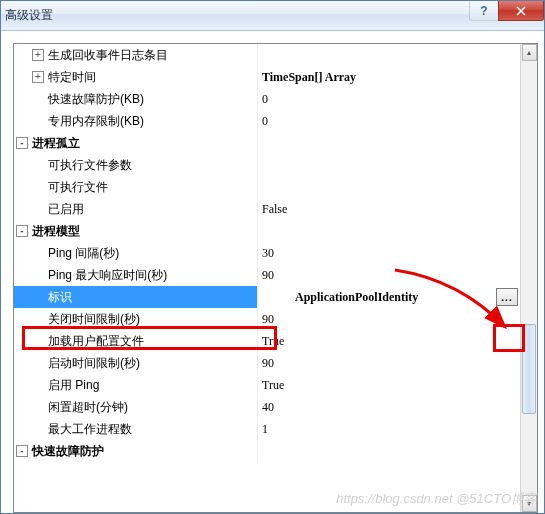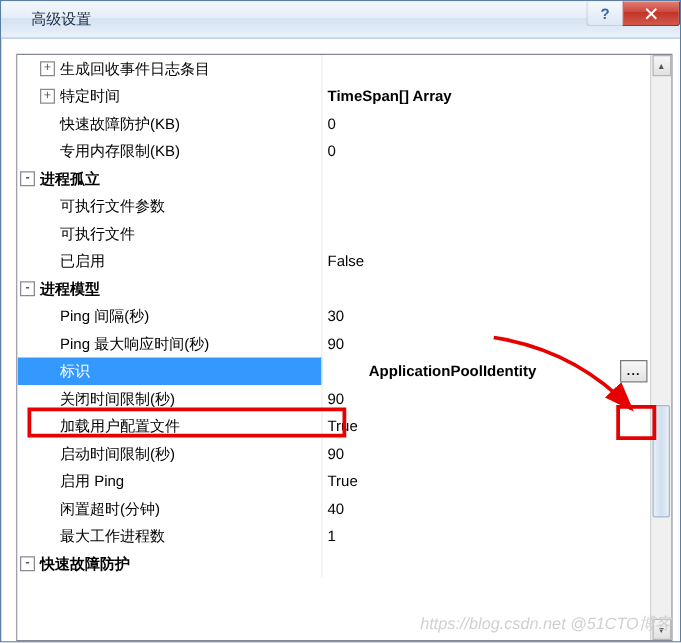--- a/index.html
+++ b/index.html
@@ -1,19 +1,19 @@
 <!DOCTYPE html>
 <html><head>
 <meta charset="utf-8">
 <style>
   * { box-sizing: border-box; margin: 0; padding: 0; }
   body { font-family: "Microsoft YaHei", "SimSun", Tahoma, sans-serif; font-size: 12px; background: #fff; width: 545px; height: 514px; overflow: hidden; position: relative; }
   .window { width: 545px; height: 514px; border: 1px solid #5a7ea3; background: #fff; box-shadow: 0 0 8px rgba(0,0,0,0.3); }
   .titlebar { height: 30px; background: linear-gradient(to bottom, #f3f7fb 0%, #e6eef7 45%, #d5e2f1 46%, #e9f1fb 100%); border-bottom: 1px solid #aac4de; display: flex; align-items: center; position: relative; }
-  .titlebar .title { padding-left: 24px; color: #1a2b44; font-size: 12px; }
+  .titlebar .title { padding-left: 4px; color: #1a2b44; font-size: 12px; }
   .titlebar .buttons { position: absolute; right: 0; top: 0; display: flex; }
   .titlebar .btn { width: 30px; height: 20px; display: flex; align-items: center; justify-content: center; border: 1px solid rgba(0,0,0,0.15); border-top: none; margin-left: -1px; background: linear-gradient(to bottom, #f4f8fc, #dce8f4); }
   .titlebar .btn.help { border-bottom-left-radius: 3px; }
   .titlebar .btn.close { background: linear-gradient(to bottom, #e57c73, #c94b3e 45%, #c23325 46%, #d15a4d 100%); border-color: #9a3228; width: 46px; border-bottom-right-radius: 3px; }
   .titlebar .btn.close svg line { stroke: #fff; }
   .content { padding: 12px 6px 0 12px; height: calc(100% - 30px); }
   .grid-wrap { border: 1px solid #828790; height: 100%; display: flex; }
   .grid { flex: 1; overflow: hidden; background: #fff; }
   .scrollbar { width: 17px; background: #f0f0f0; border-left: 1px solid #d4d4d4; position: relative; }
   .scrollbar .arrow { width: 15px; height: 17px; background: linear-gradient(#f7f7f7,#e1e1e1); border: 1px solid #b6b6b6; margin: 0 auto; display: flex; align-items: center; justify-content: center; font-size: 8px; color: #555; }
@@ -24,21 +24,21 @@
   .row.selected .label-cell { background: #3399ff; color: #fff; }
   .row.selected .value-cell { background: #fff; padding-left: 37px; }
   .label-cell { width: 244px; display: flex; align-items: center; height: 100%; padding-left: 2px; border-right: 1px solid #eee; }
   .value-cell { flex: 1; padding-left: 4px; height: 100%; display: flex; align-items: center; position: relative; }
   .expander { width: 12px; height: 12px; border: 1px solid #8a8a8a; display: flex; align-items: center; justify-content: center; font-size: 10px; line-height: 1; background: #fff; color: #555; margin-right: 4px; flex-shrink: 0; }
   .indent0 { padding-left: 2px; }
   .indent1 { padding-left: 18px; }
   .cat .label-cell { font-weight: bold; }
   .cat .label-cell .text { color: #000; }
   .label-cell .text { white-space: nowrap; }
-  .value-cell .text { white-space: nowrap; }
+  .value-cell .text { white-space: nowrap; font-family: Liberation Serif, serif; }
   .browse-btn { position: absolute; right: 2px; top: 2px; width: 22px; height: 18px; border: 1px solid #7a7a7a; background: linear-gradient(#f8f8f8,#e2e2e2); font-size: 10px; display: flex; align-items: center; justify-content: center; cursor: pointer; font-weight: bold; letter-spacing: 1px; }
   
   .red-box-1 { position: absolute; border: 3px solid #e60000; left: 22px; top: 326px; width: 255px; height: 24px; pointer-events: none; }
   .red-box-2 { position: absolute; border: 3px solid #e60000; left: 493px; top: 324px; width: 32px; height: 28px; pointer-events: none; }
   .red-arrow { position: absolute; left: 390px; top: 265px; pointer-events: none; }
   .watermark { position: absolute; right: 8px; bottom: 6px; color: #d0d0d0; font-size: 13px; font-style: italic; pointer-events: none; margin-top: 48px; }
 </style>
 </head>
 <body>
 

